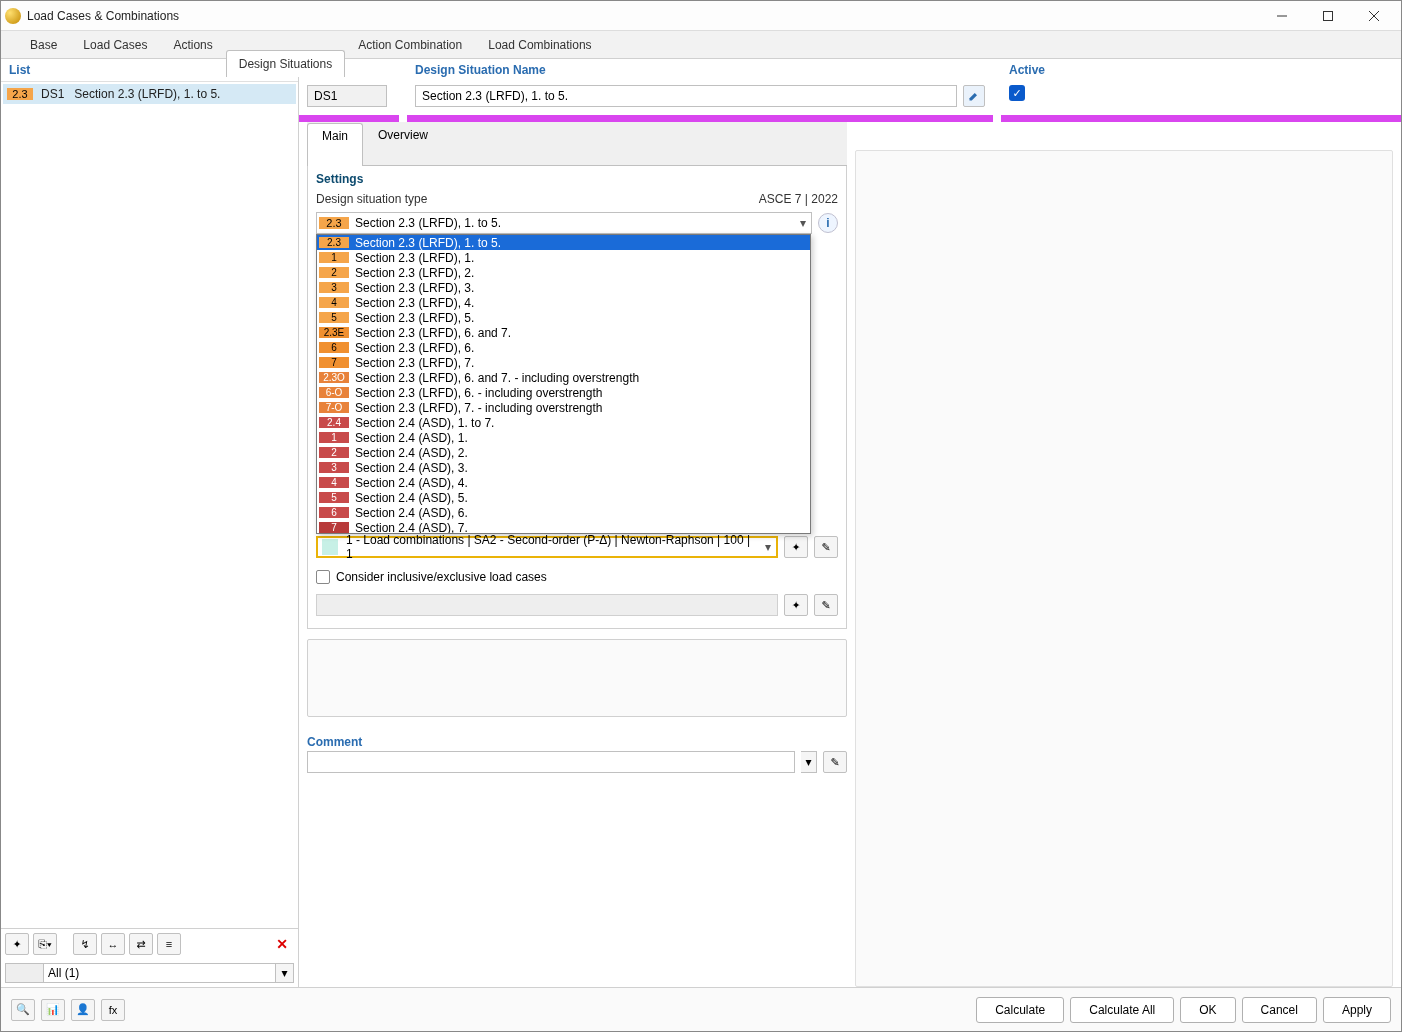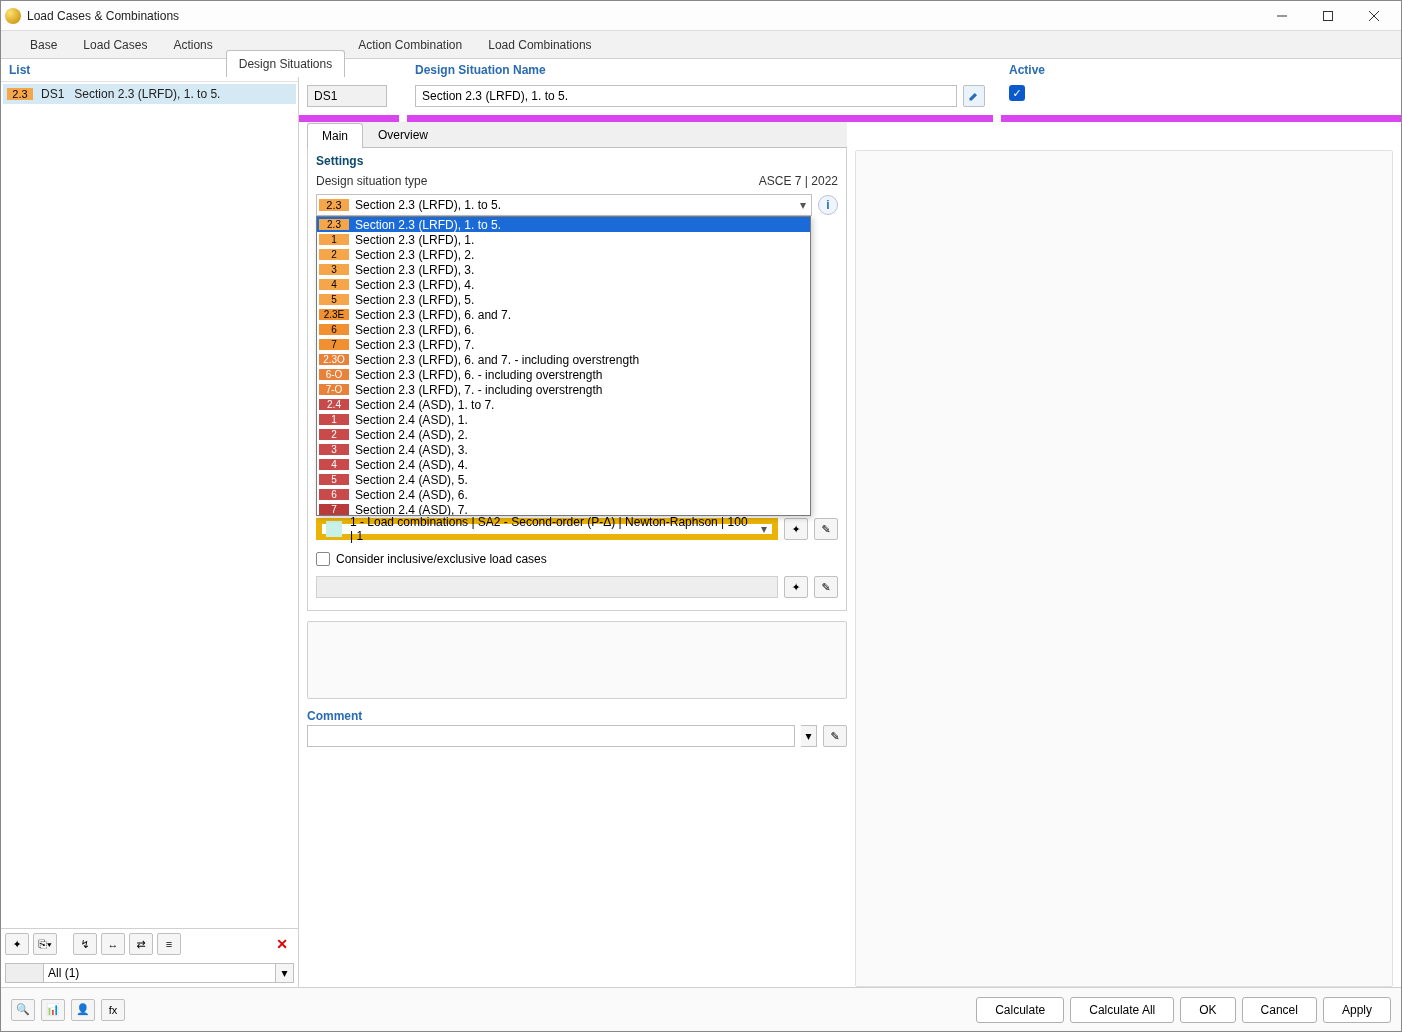--- a/index.html
+++ b/index.html
@@ -46,21 +46,21 @@
 input.txtInput.ro { background: #f1f1f1; }
 .editicon { width: 22px; height: 22px; border: 1px solid #c0c0c0; background: #eaf2fb; border-radius: 2px; display: flex; align-items: center; justify-content: center; }
 .editicon svg { width: 12px; height: 12px; fill: #2a6cb0; }
 .chk { width: 16px; height: 16px; background: #0a5acb; border-radius: 3px; display: flex; align-items: center; justify-content: center; }
 .chk::after { content: "✓"; color: #fff; font-size: 11px; }
 
 .midarea { display: flex; flex: 1; gap: 8px; padding: 0 8px 0 8px; overflow: hidden; }
 .midleft { width: 540px; display: flex; flex-direction: column; }
 .midright { flex: 1; border: 1px solid #e0e0e0; background: #fafafa; margin-top: 28px; border-radius: 2px; }
 
-.subtabs { display: flex; height: 26px; background: #f0f0f0; border-bottom: 1px solid #c0c0c0; }
+.subtabs { display: flex; height: 44px; background: #f0f0f0; border-bottom: 1px solid #c0c0c0; }
 .subtab { padding: 0 14px; line-height: 24px; border: 1px solid transparent; border-bottom: none; cursor: default; }
 .subtab.active { background: #fff; border-color: #c0c0c0; border-radius: 3px 3px 0 0; position: relative; top: 1px; }
 
 .settingspanel { border: 1px solid #d0d0d0; border-top: none; padding: 6px 8px; display: flex; flex-direction: column; gap: 6px; }
 .sectitle { color: #0c4a6e; font-weight: 600; }
 .rowlbl { display: flex; justify-content: space-between; color: #333; }
 .rowlbl .rt { color: #333; }
 
 .ddwrap { position: relative; display: flex; align-items: center; gap: 6px; }
 .dropdown { flex: 1; display: flex; align-items: center; height: 22px; border: 1px solid #c0c0c0; background: #fff; }
@@ -75,32 +75,32 @@
 .ddrow .rbadge { width: 30px; text-align: center; font-size: 10px; margin-left: 2px; }
 .ddrow .rtxt { padding: 0 6px; }
 .orange { background: #f5a54a; color: #000; }
 .orange2 { background: #f09030; color: #000; }
 .orange3 { background: #e8823a; color: #fff; }
 .red { background: #c84a4a; color: #fff; }
 .red2 { background: #b83a3a; color: #fff; }
 
 .wizhdr { color: #2a6cb0; font-weight: 600; margin-top: 8px; }
 .wizrow { display: flex; align-items: center; gap: 6px; }
-.wizsel { flex: 1; display: flex; align-items: center; height: 22px; border: 6px solid #eab308; background: #fff; }
+.wizsel { flex: 1; display: flex; align-items: center; height: 22px; border: 2px solid #eab308; background: #fff; }
 .wizsel .sw { width: 16px; height: 16px; background: #c7f0e6; margin: 0 4px; }
 .wizsel .txt { flex: 1; padding: 0 4px; }
 .wizsel .ddar { width: 16px; text-align: center; color: #555; }
 
 .checkboxrow { display: flex; align-items: center; gap: 6px; margin-top: 6px; }
 .checkbox { width: 14px; height: 14px; border: 1px solid #888; border-radius: 2px; background: #fff; }
 .grayfield { flex: 1; height: 22px; background: #eee; border: 1px solid #d0d0d0; }
 
 .blankbox { height: 78px; border: 1px solid #d0d0d0; background: #fafafa; margin-top: 10px; border-radius: 2px; }
 .commentBlk { margin-top: 8px; }
-.commentBlk .hdr { color: #2a6cb0; font-weight: 600; padding: 2px 0; }
+.commentBlk .hdr { color: #2a6cb0; font-weight: 600; padding: 2px 0; margin-top: 8px; }
 .commentBlk .row { display: flex; gap: 6px; }
 .commentBlk input { flex: 1; height: 22px; border: 1px solid #c0c0c0; padding: 0 6px; }
 
 .footer { height: 44px; border-top: 1px solid #d0d0d0; display: flex; align-items: center; padding: 0 10px; gap: 6px; background: #fafafa; }
 .footer .spacer { flex: 1; }
 .fbtn { height: 26px; padding: 0 18px; border: 1px solid #b0b0b0; background: #fff; border-radius: 3px; cursor: default; }
 </style>
 </head>
 <body>
 

